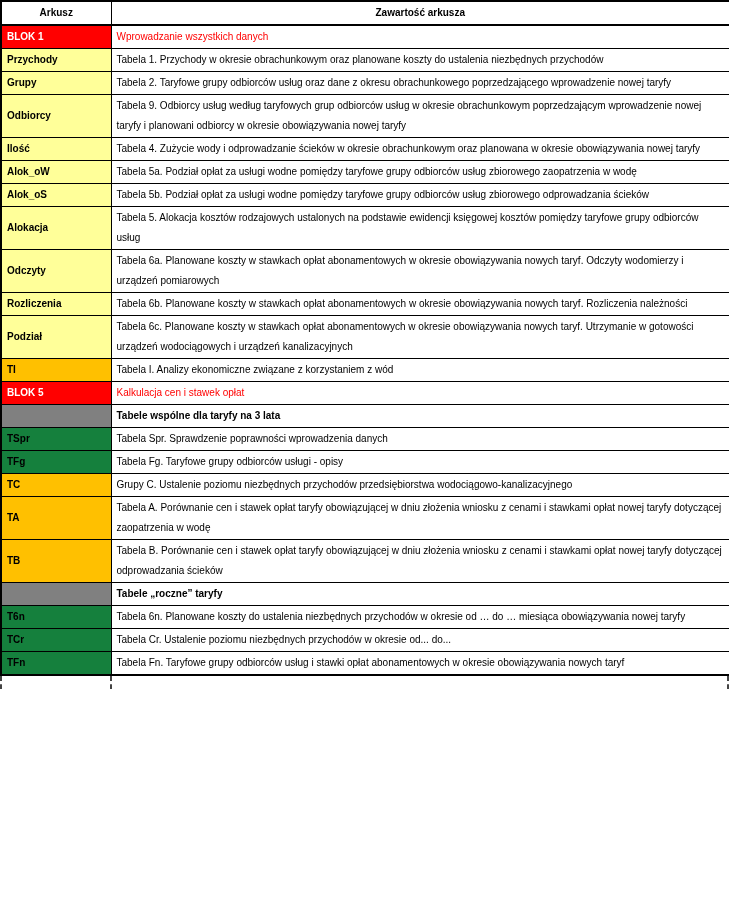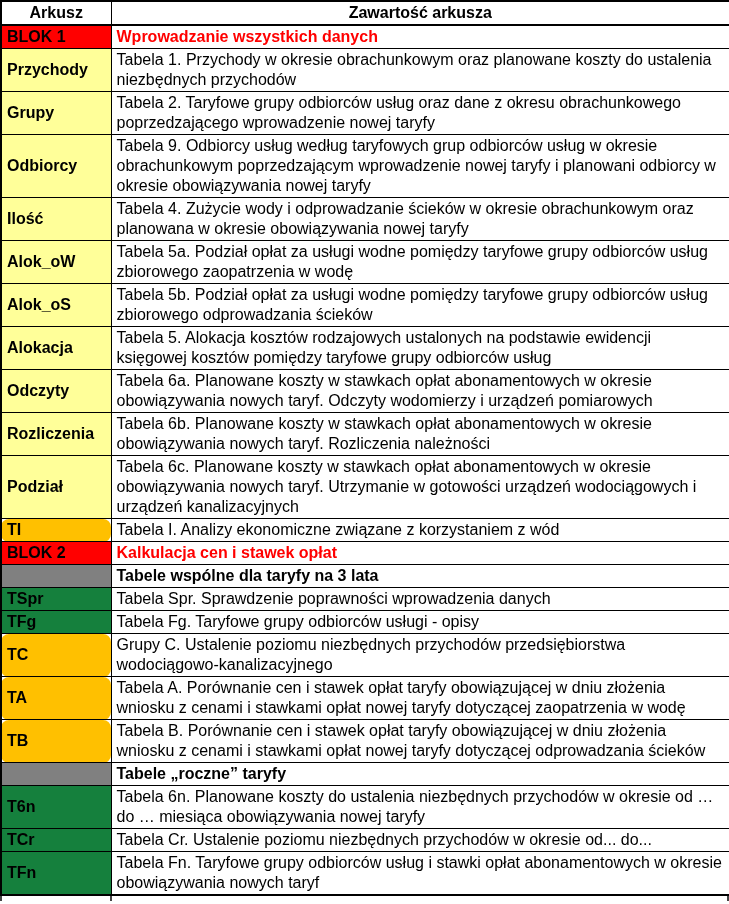--- a/index.html
+++ b/index.html
@@ -18,21 +18,21 @@
     width: 729px;
     border-collapse: collapse;
     table-layout: fixed;
     border: 2px solid var(--border, #000);
   }
   col.c-name    { width: 110px; }
   col.c-content { width: 619px; }
 
   th, td {
     border: 1px solid var(--border, #000);
-    font-size: 16px;
+    font-size: 10px;
     line-height: 20px;
     vertical-align: middle;
     overflow: hidden;
   }
   th {
     font-weight: bold;
     text-align: center;
     padding: 1px 2px;
     background: #ffffff;
     border-bottom: 2px solid var(--border, #000);
@@ -41,23 +41,23 @@
     font-weight: bold;
     padding: 1px 2px 1px 5px;
     background: #15803d;
   }
   td.content {
     padding: 1px 4px 1px 5px;
     background: #ffffff;
   }
 
   tr.yellow td.name  { background: var(--yellow, #FFFF99); }
-  tr.orange td.name  { background: var(--orange, #FFC000); border-radius: 8px; }
-  tr.block  td.name  { background: var(--red, #FF0000); color: #000000; }
-  tr.block  td.content { color: var(--red, #FF0000); font-weight: bold; }
+  tr.orange td.name  { background: var(--orange, #FFC000); }
+  tr.block  td.name  { background: var(--red, #FF0000); color: #ffffff; }
+  tr.block  td.content { color: var(--red, #FF0000); font-weight: normal; }
   tr.section td.name { background: var(--gray, #808080); }
   tr.section td.content { font-weight: bold; }
 
   
   .tail {
     position: relative;
     width: 729px;
     height: 13px;
   }
   .tail .vline {
@@ -129,21 +129,21 @@
   </tr>
         <tr class="yellow">
     <td class="name">Podział</td>
     <td class="content">Tabela 6c. Planowane koszty w stawkach opłat abonamentowych w okresie obowiązywania nowych taryf. Utrzymanie w gotowości urządzeń wodociągowych i urządzeń kanalizacyjnych</td>
   </tr>
         <tr class="orange">
     <td class="name">TI</td>
     <td class="content">Tabela I. Analizy ekonomiczne związane z korzystaniem z wód</td>
   </tr>
         <tr class="block">
-    <td class="name">BLOK 2</td>
+    <td class="name">BLOK 5</td>
     <td class="content">Kalkulacja cen i stawek opłat</td>
   </tr>
         <tr class="section">
     <td class="name"></td>
     <td class="content">Tabele wspólne dla taryfy na 3 lata</td>
   </tr>
         <tr class="white">
     <td class="name">TSpr</td>
     <td class="content">Tabela Spr. Sprawdzenie poprawności wprowadzenia danych</td>
   </tr>

